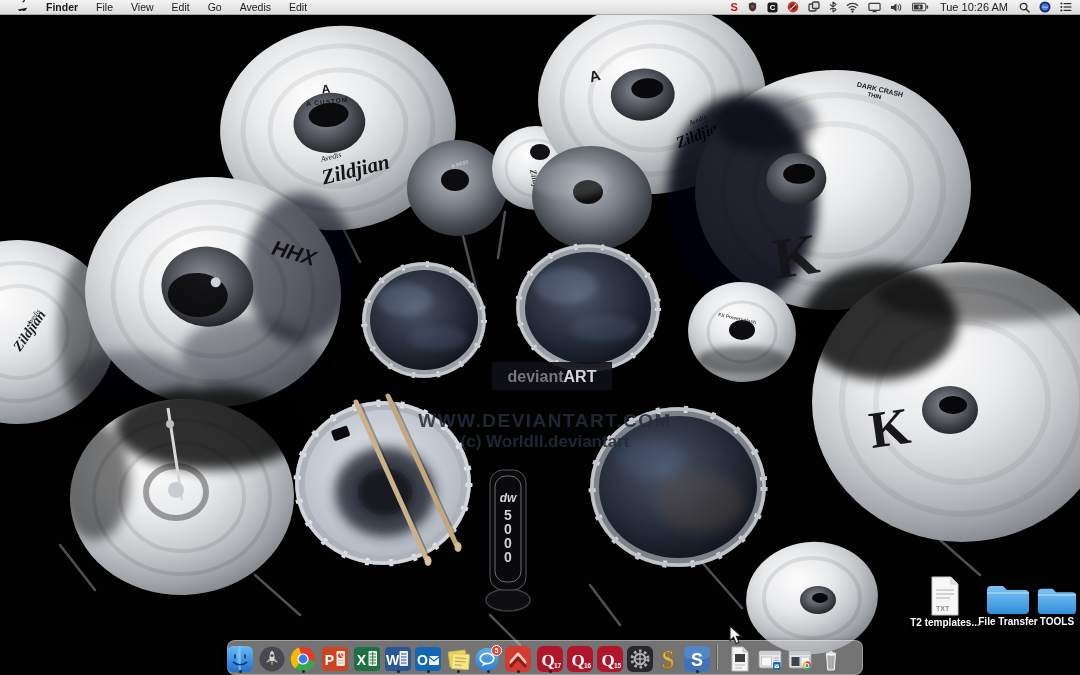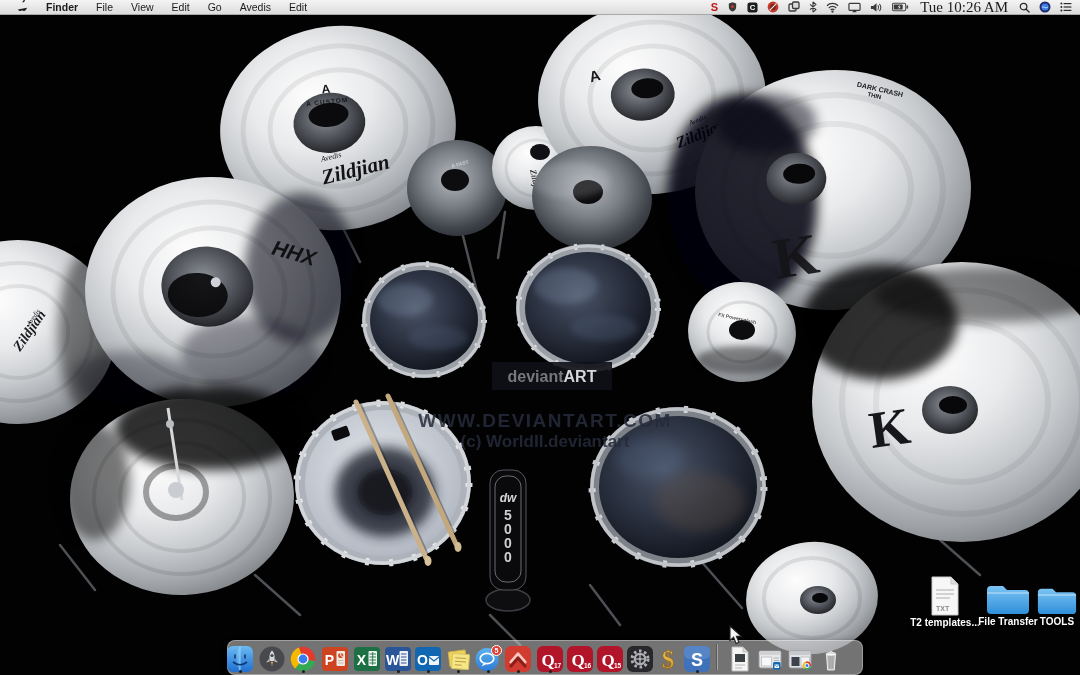--- a/index.html
+++ b/index.html
@@ -8,21 +8,21 @@
   
   .menubar{position:absolute;top:0;left:0;right:0;height:14px;z-index:60;
     background:linear-gradient(#f4f4f4,#dcdcdc);border-bottom:1px solid #a8a8a8;
     display:flex;align-items:center;font-size:10.5px;color:#1c1c1c;padding:0 8px;}
   .mb-left{display:flex;align-items:center;height:100%;}
   .mb-item{padding:0 9px;line-height:14px;cursor:default;white-space:nowrap;}
   .mb-app{font-weight:bold;}
   .mb-right{margin-left:auto;display:flex;align-items:center;gap:9px;height:100%;}
   .mb-right svg{display:block;}
   .mb-s{color:#c01818;font-weight:bold;font-size:11px;line-height:14px;}
-  .mb-clock{font-size:15px;white-space:nowrap;padding:0 2px;font-family:Liberation Serif, serif;}
+  .mb-clock{font-size:11px;white-space:nowrap;padding:0 2px;}
   
   .desk-icon{position:absolute;width:70px;text-align:center;z-index:20;cursor:default;}
   .desk-icon .lbl{margin-top:1px;font-size:10px;font-weight:bold;color:#fff;
     text-shadow:0 1px 2px rgba(0,0,0,.95),0 0 3px rgba(0,0,0,.8);white-space:nowrap;}
   
   .dock-bg{position:absolute;left:227px;top:640px;width:634px;height:33px;z-index:40;
     background:rgba(198,198,200,.58);border:1px solid rgba(255,255,255,.32);
     border-radius:8px;box-shadow:0 2px 6px rgba(0,0,0,.45);}
   .dicon{position:absolute;top:645px;width:28px;height:28px;z-index:45;cursor:pointer;}
   .dicon svg{display:block;width:28px;height:28px;}

